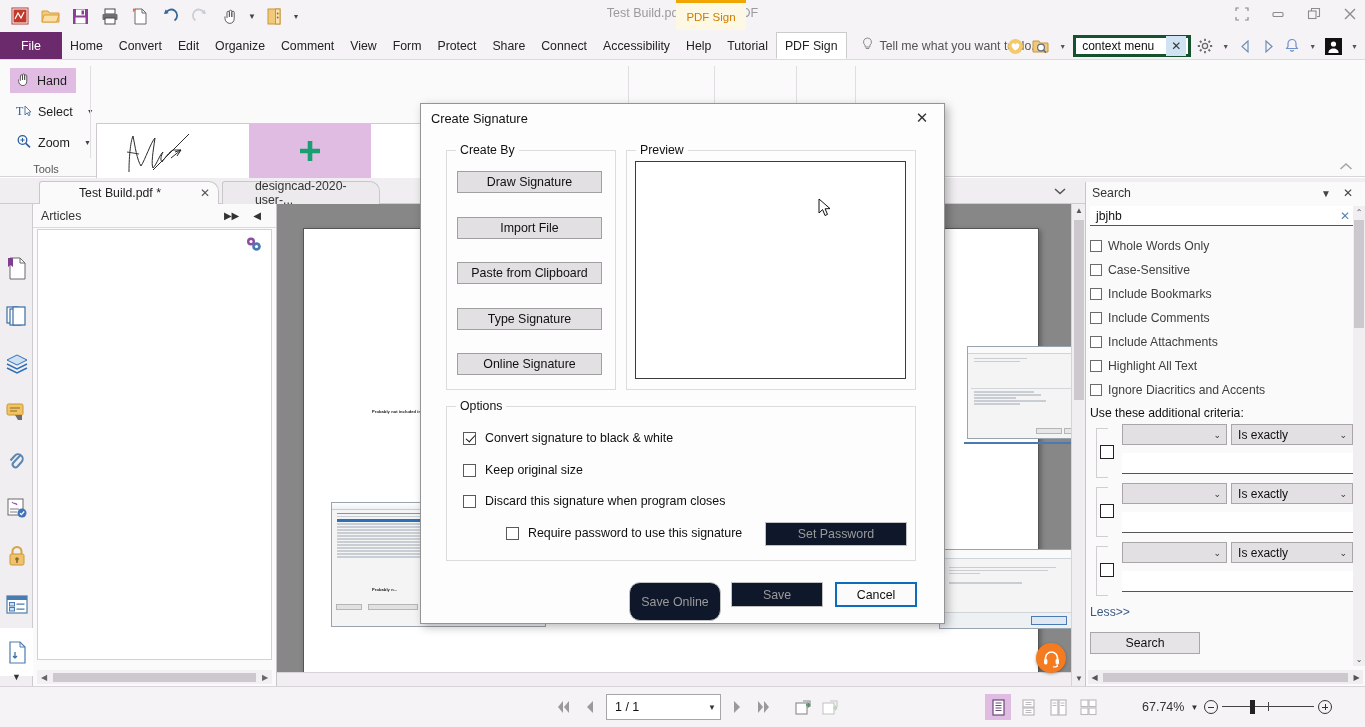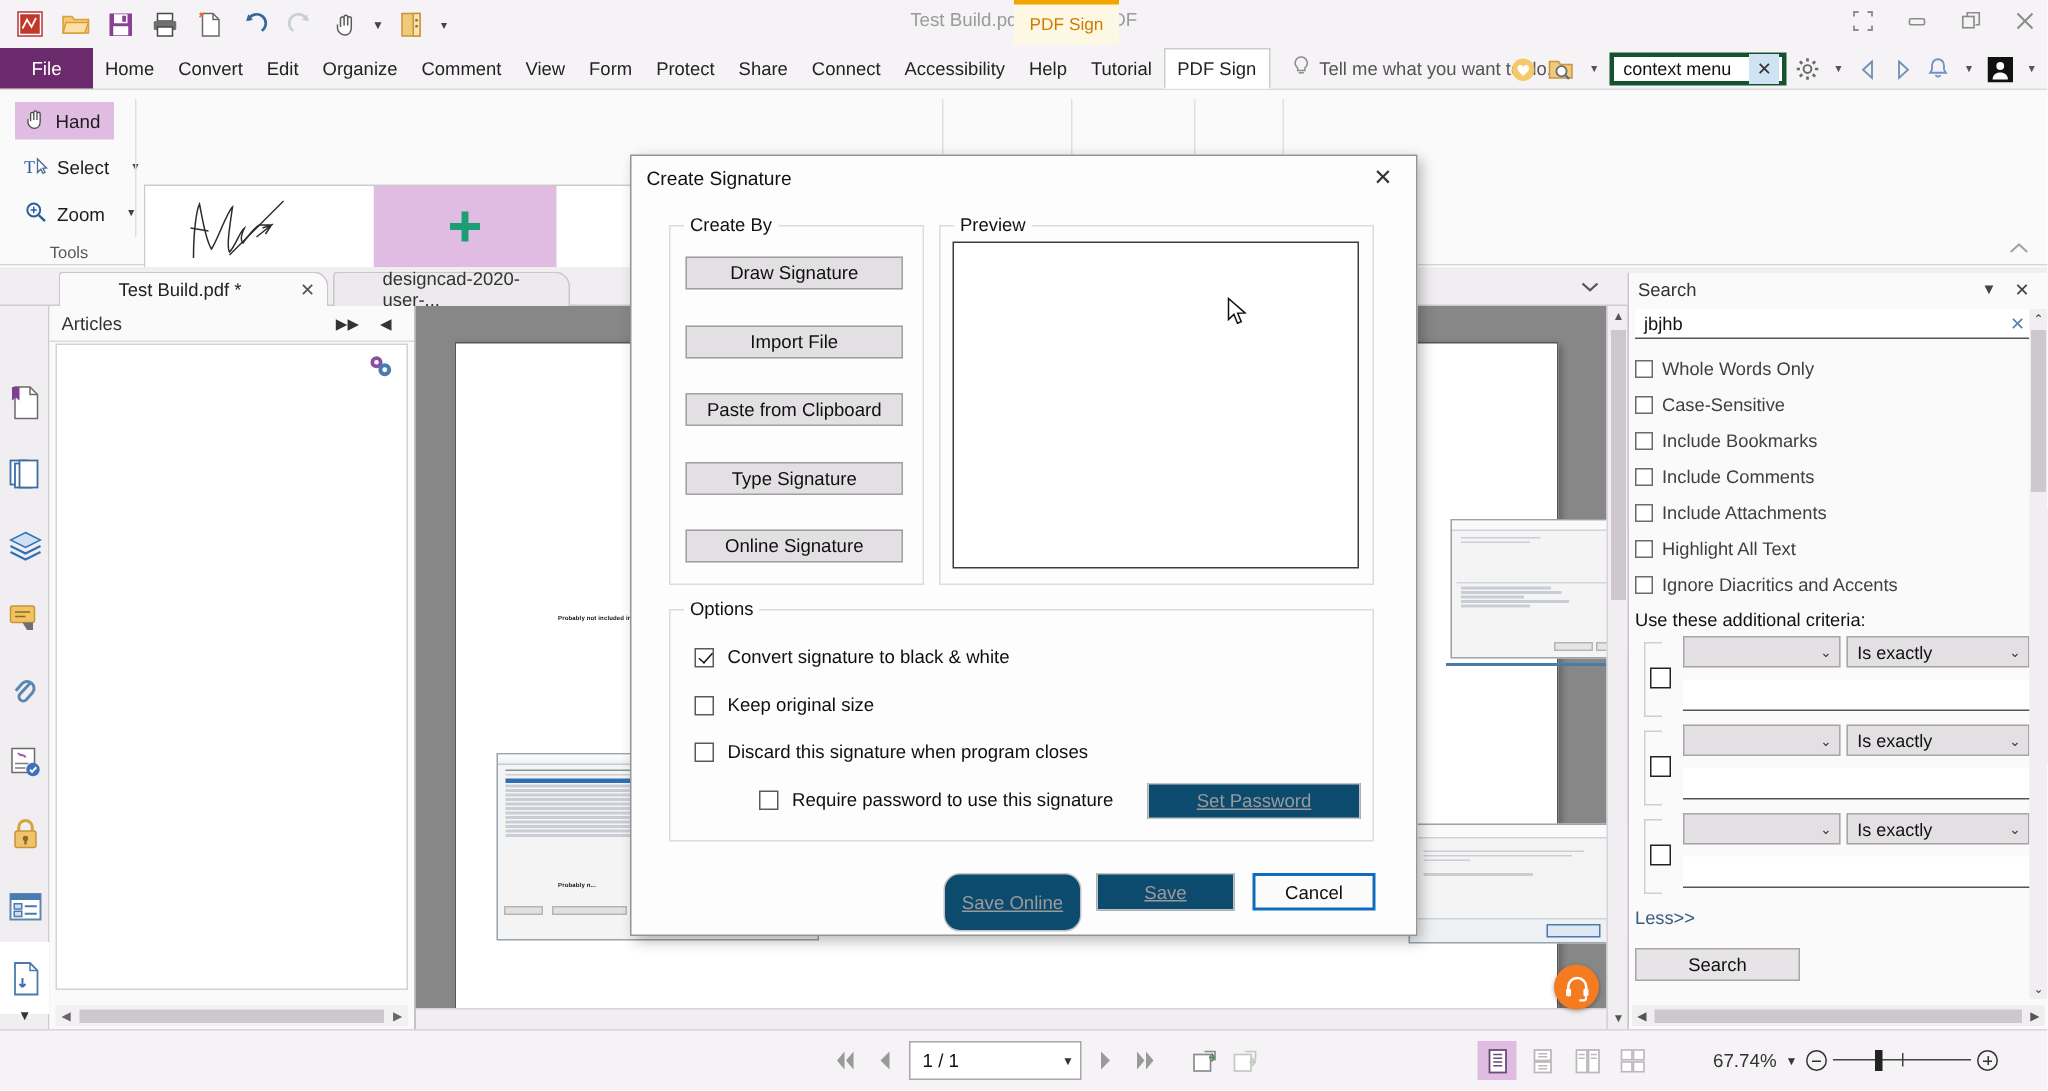--- a/index.html
+++ b/index.html
@@ -378,21 +378,21 @@
     font-size: 12.4px; color: #0f0f0f;
   }
   .opt-cb {
     width: 13px; height: 13px; border: 1px solid #5a5a5a; background: #fff;
     position: relative; flex: none;
   }
   .opt-cb.checked::after {
     content: ""; position: absolute; left: 3.5px; top: 0.5px; width: 4px; height: 8px;
     border: solid #111; border-width: 0 1.6px 1.6px 0; transform: rotate(42deg);
   }
-  .dbtn.disabled { color: #9a9a9a; background: #0c4a6e; border-color: #c2c2c2; text-decoration: underline; }
+  .dbtn.disabled { color: #9a9a9a; background: #0f172a; border-color: #c2c2c2; }
   .dbtn.focus { border: 2px solid #0f6cbd; background: #fbfbfb; }
 </style>
 </head>
 <body>
 
 <div id="app">
 
   <div class="titlebar">
     <div class="qat">
       <div class="qat-btn">

